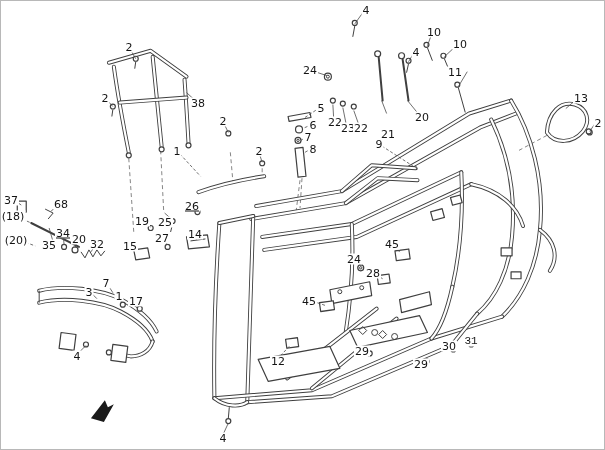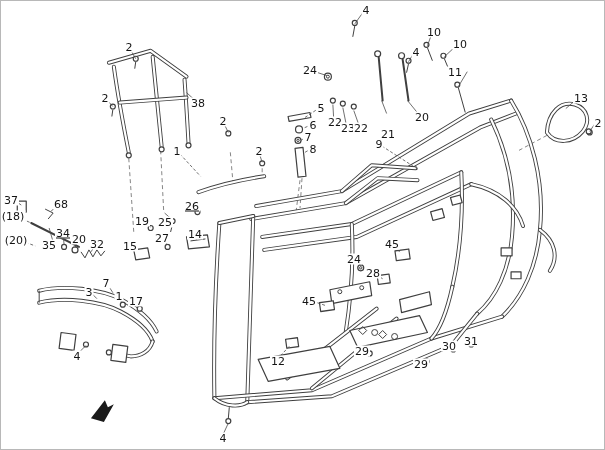--- a/index.html
+++ b/index.html
@@ -325,18 +325,18 @@
       <span class="callout" style="left: 105px; top: 282px;">7</span>
       <span class="callout" style="left: 118px; top: 295px;">1</span>
       <span class="callout" style="left: 135px; top: 300px;">17</span>
       <span class="callout" style="left: 391px; top: 243px;">45</span>
       <span class="callout" style="left: 353px; top: 258px;">24</span>
       <span class="callout" style="left: 372px; top: 272px;">28</span>
       <span class="callout" style="left: 308px; top: 300px;">45</span>
       <span class="callout" style="left: 361px; top: 350px;">29</span>
       <span class="callout" style="left: 420px; top: 363px;">29</span>
       <span class="callout" style="left: 448px; top: 345px;">30</span>
-      <span class="callout" style="left: 470px; top: 340px;">31</span>
+      <span class="callout" style="left: 470px; top: 340px; font-family: Liberation Mono, monospace;">31</span>
       <span class="callout" style="left: 277px; top: 360px;">12</span>
       <span class="callout" style="left: 76px; top: 355px;">4</span>
       <span class="callout" style="left: 222px; top: 437px;">4</span>
     </div>
 </div>
 
 </body></html>

